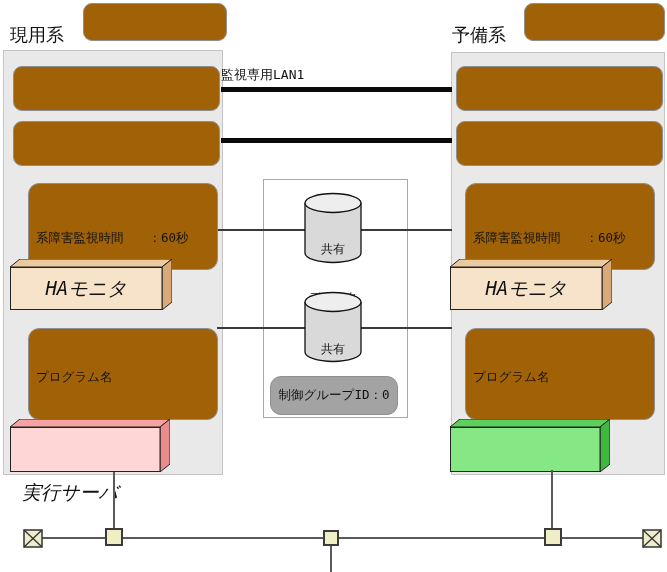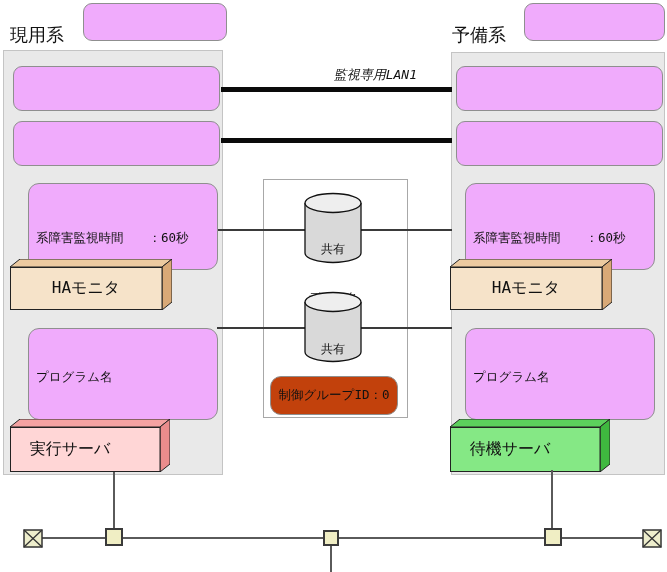--- a/index.html
+++ b/index.html
@@ -5,42 +5,42 @@
   * { margin:0; padding:0; box-sizing:border-box; }
   html,body { background:#fff; }
   #stage {
     position:relative; width:667px; height:572px; overflow:hidden;
     font-family:"DejaVu Sans Mono","DejaVu Sans","Liberation Sans",sans-serif;
     color:#111; background:#fff;
   }
   .panel { position:absolute; background:#e9e9e9; border:1px solid #c4c4c4; }
   .sys-label { position:absolute; font-size:18px; white-space:pre; }
   .rbox {
-    position:absolute; background:#f0abfc; border:1px solid #8f8f8f; border-radius:9px;
+    position:absolute; background:#a16207; border:1px solid #8f8f8f; border-radius:9px;
     font-size:12.5px; white-space:pre; overflow:hidden;
   }
   .rbox span { display:block; white-space:pre; }
   .lan-line { position:absolute; background:#0a0a0a; height:5px; }
-  .lan-label { position:absolute; width:196px; text-align:right; font-size:13px;font-style:italic; }
+  .lan-label { position:absolute; width:196px; text-align:left; font-size:13px; }
   .thin-line { position:absolute; background:#3a3a3a; }
   .mid-box { position:absolute; background:#fff; border:1px solid #a8a8a8; }
   .box3d { position:absolute; }
   .box3d .face-label {
     position:absolute; left:0; top:8px; width:152px; height:43px;
     display:flex; align-items:center; justify-content:center;
-    font-size:16px; white-space:pre;
-  }
-  .srv3d .face-label { width:120px; height:45px; }
+    font-size:19px; white-space:pre;font-style:italic;
+  }
+  .srv3d .face-label { width:120px; height:45px;margin-top:43px; }
   .cyl { position:absolute; }
   .cyl-label {
     position:absolute; width:58px; text-align:center; font-size:12px; line-height:16px;
     white-space:pre;
   }
   .ctrl-box {
-    position:absolute; background:#c2410c; border:1px solid #8f8f8f; border-radius:11px;
+    position:absolute; background:#a3a3a3; border:1px solid #8f8f8f; border-radius:11px;
     display:flex; align-items:center; justify-content:center;
     font-size:12.5px; white-space:pre;
   }
   .net-line { position:absolute; background:#5a5a5a; }
   .tap {
     position:absolute; width:18px; height:18px; background:#f0eec4; border:2px solid #3a3a3a;
   }
   .term { position:absolute; }
 </style>
 </head>
@@ -141,21 +141,20 @@
       <rect x="0.5" y="8.5" width="149.5" height="44" fill="#ffd6d6" stroke="#222" stroke-width="1"></rect>
     </svg>
     <div class="face-label">実行サーバ</div>
   </div>
   <div class="box3d srv3d" style="left:450px; top:419px; width:160px; height:53px;">
     <svg width="160" height="53">
       <polygon points="0,8 10,0 160,0 150,8" fill="#5cd05c" stroke="#222" stroke-width="1"></polygon>
       <polygon points="150,8 160,0 160,45 150,53" fill="#3fb83f" stroke="#222" stroke-width="1"></polygon>
       <rect x="0.5" y="8.5" width="149.5" height="44" fill="#85e885" stroke="#222" stroke-width="1"></rect>
     </svg>
-    <div class="face-label">待機サーバ</div>
   </div>
 
   <div class="cyl" style="left:304px; top:192px;">
     <svg width="58" height="72">
       <path d="M1,11 L1,61 A28,9.5 0 0 0 57,61 L57,11" fill="#d9d9d9" stroke="#111" stroke-width="1.3"></path>
       <ellipse cx="29" cy="11" rx="28" ry="9.5" fill="#eeeeee" stroke="#111" stroke-width="1.3"></ellipse>
     </svg>
   </div>
   <div class="cyl-label" style="left:304px; top:209px;">
     <span style="display:block;">共有</span>

